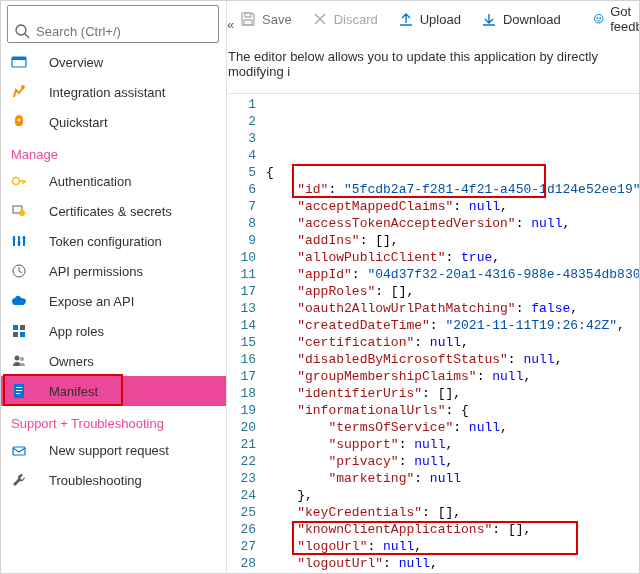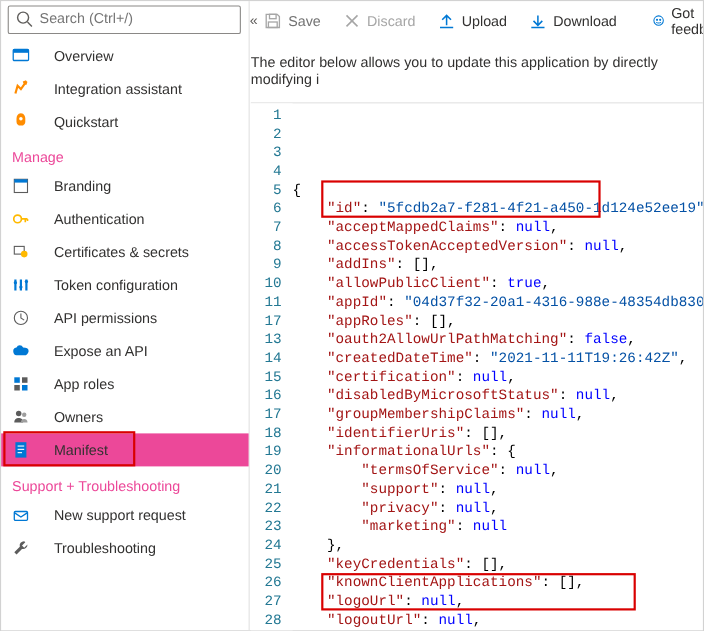--- a/index.html
+++ b/index.html
@@ -7,23 +7,23 @@
     width: 640px; height: 574px; overflow: hidden;
     font-family: "Segoe UI", Arial, sans-serif;
     font-size: 13px; color: #323130; background: #fff;
     border: 1px solid #d2d2d2; position: relative;
   }
   .col-left { position: absolute; left: 0; top: 0; width: 226px; height: 100%; border-right: 1px solid #e1e1e1; }
   .col-right { position: absolute; left: 227px; top: 0; right: 0; height: 100%; }
 
   .search-wrap { display: flex; align-items: center; padding: 4px 6px; }
   .search-box {
-    display: flex; align-items: flex-start; gap: 6px;
+    display: flex; align-items: flex-end; gap: 6px;
     border: 1px solid #8a8886; border-radius: 2px;
-    padding: 3px 6px; flex: 1; height: 26px;
+    padding: 3px 6px; flex: 1; height: 38px;
   }
   .search-box input { border: none; outline: none; font-size: 13px; flex: 1; background: transparent; }
   .collapse-btn { padding: 4px 8px; color: #605e5c; font-size: 13px; cursor: pointer; }
 
   .side-item {
     display: flex; align-items: center; gap: 22px;
     padding: 7px 10px; cursor: pointer; color: #323130;
   }
   .side-item.selected { background: #ec4899; }
   .side-icon { width: 16px; height: 16px; display: flex; align-items: center; justify-content: center; flex-shrink: 0; }
@@ -99,29 +99,20 @@
         <svg viewBox="0 0 16 16">
           <path d="M8 1 C11 1 12 4 12 6 L12 9 C12 11 10 12 10 12 L6 12 C6 12 4 11 4 9 L4 6 C4 4 5 1 8 1 Z" fill="#ff8c00"></path>
           <circle cx="8" cy="6" r="1.6" fill="#fff"></circle>
         </svg>
       </span>
     <span>Quickstart</span>
   </div>
 
   <div class="section-hdr">Manage</div>
 
-  <div class="side-item">
-    <span class="side-icon">
-        <svg viewBox="0 0 16 16">
-          <rect x="2" y="2" width="12" height="12" fill="none" stroke="#5c5c5c"></rect>
-          <rect x="2" y="2" width="12" height="3" fill="#0078d4"></rect>
-        </svg>
-      </span>
-    <span>Branding</span>
-  </div>
   <div class="side-item">
     <span class="side-icon">
         <svg viewBox="0 0 16 16">
           <circle cx="5" cy="8" r="3.5" fill="none" stroke="#ffb900" stroke-width="1.5"></circle>
           <path d="M8 8 L14 8 M12 8 L12 11 M14 8 L14 10" stroke="#ffb900" stroke-width="1.5"></path>
         </svg>
       </span>
     <span>Authentication</span>
   </div>
   <div class="side-item">

